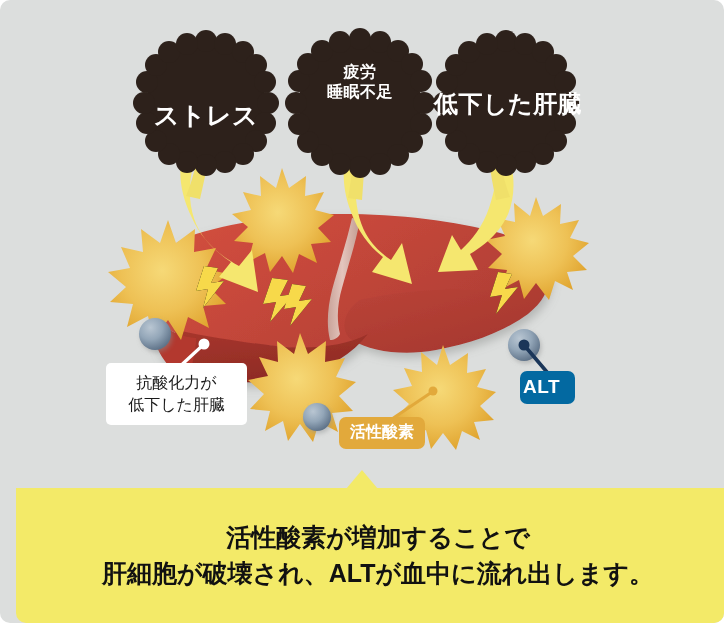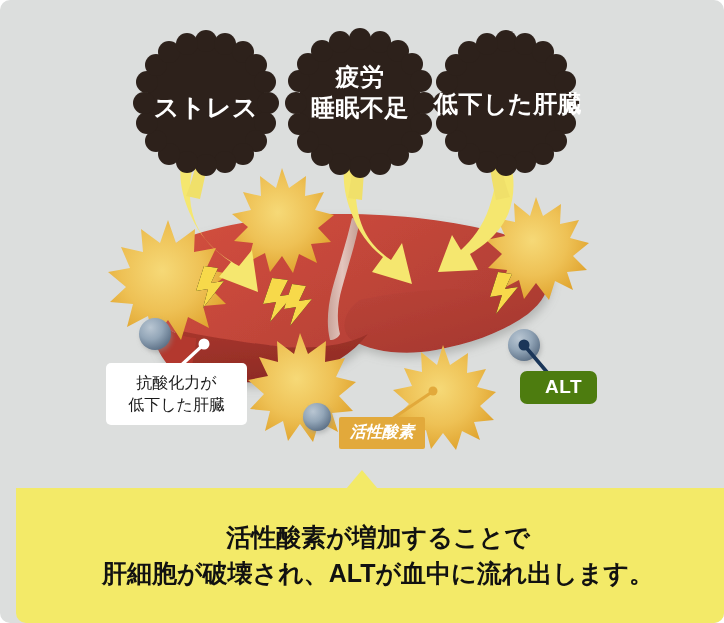--- a/index.html
+++ b/index.html
@@ -30,22 +30,22 @@
     line-height: 1.28;
     pointer-events: none;
   }
   
   .badge-text {
     color: #ffffff;
     font-weight: 700;
     font-size: 25px;
     letter-spacing: 0.5px;
   }
-  #badge-text-0 { left: 142px; top: 91px; width: 128px; }
-  #badge-text-1 { left: 292px; top: 62px; width: 136px; font-size: 24px; }
+  #badge-text-0 { left: 142px; top: 99px; width: 128px; }
+  #badge-text-1 { left: 292px; top: 62px; width: 136px; font-size: 16px; }
   #badge-text-2 { left: 434px; top: 89px; width: 144px; font-size: 24px; }
 
   
   #callout-liver {
     position: absolute;
     left: 106px;
     top: 363px;
     width: 141px;
     padding: 9px 6px 10px 6px;
     background: #ffffff;
@@ -60,36 +60,35 @@
     text-align: center;
     white-space: pre;
   }
   
   #callout-ros {
     position: absolute;
     left: 339px;
     top: 417px;
     padding: 5px 11px 6px 11px;
     background: #e2a93b;
-    border-radius: 2px;
-    font-style: italic;
+    border-radius: 7px;
   }
   #callout-ros .ctext {
     color: #ffffff;
     font-size: 16px;
     font-weight: 600;
     white-space: pre;
   }
   
   #callout-alt {
     position: absolute;
     left: 520px;
     top: 371px;
-    padding: 5px 15px 6px 25px;
-    background: #4d7c0f;
+    padding: 5px 15px 6px 3px;
+    background: #0369a1;
     border-radius: 7px;
   }
   #callout-alt .ctext {
     color: #ffffff;
     font-size: 19px;
     font-weight: 600;
     letter-spacing: 0.6px;
     white-space: pre;
   }
   

